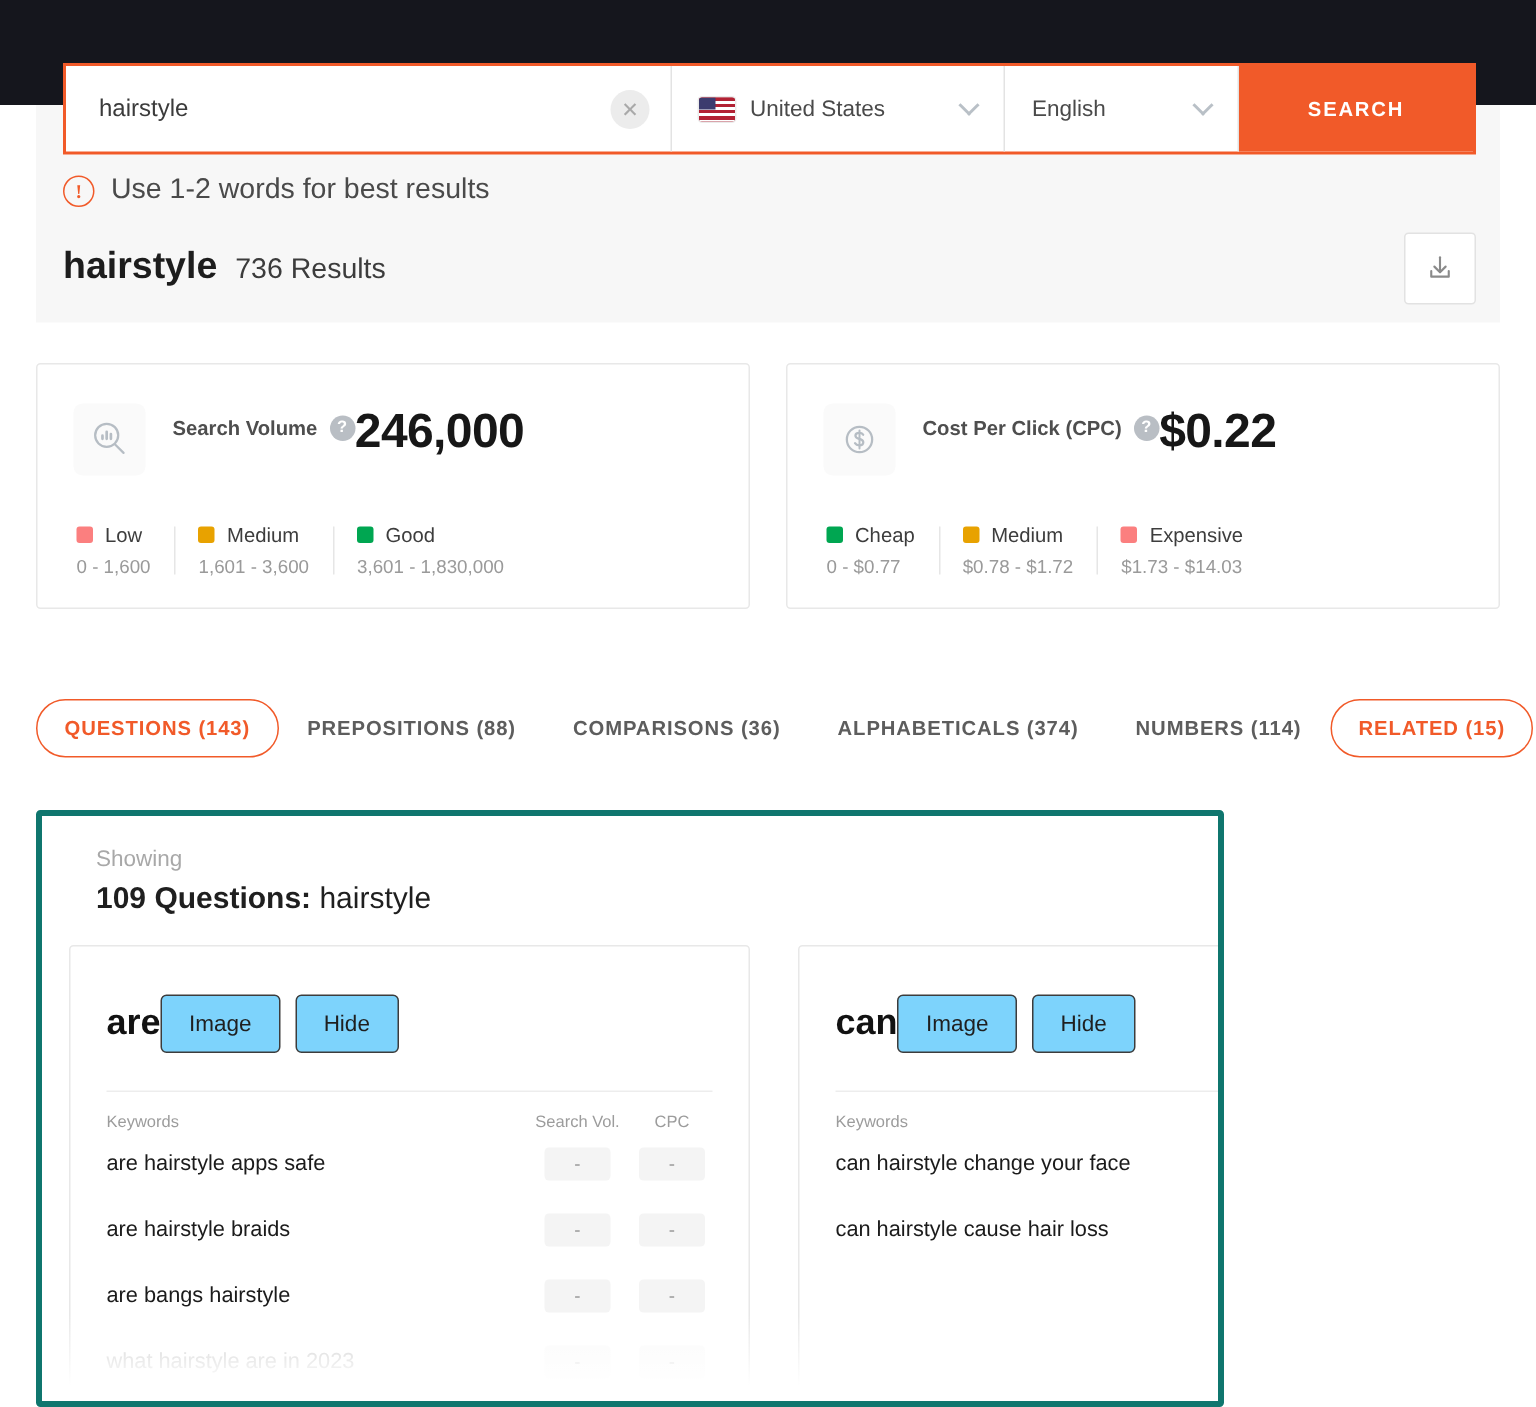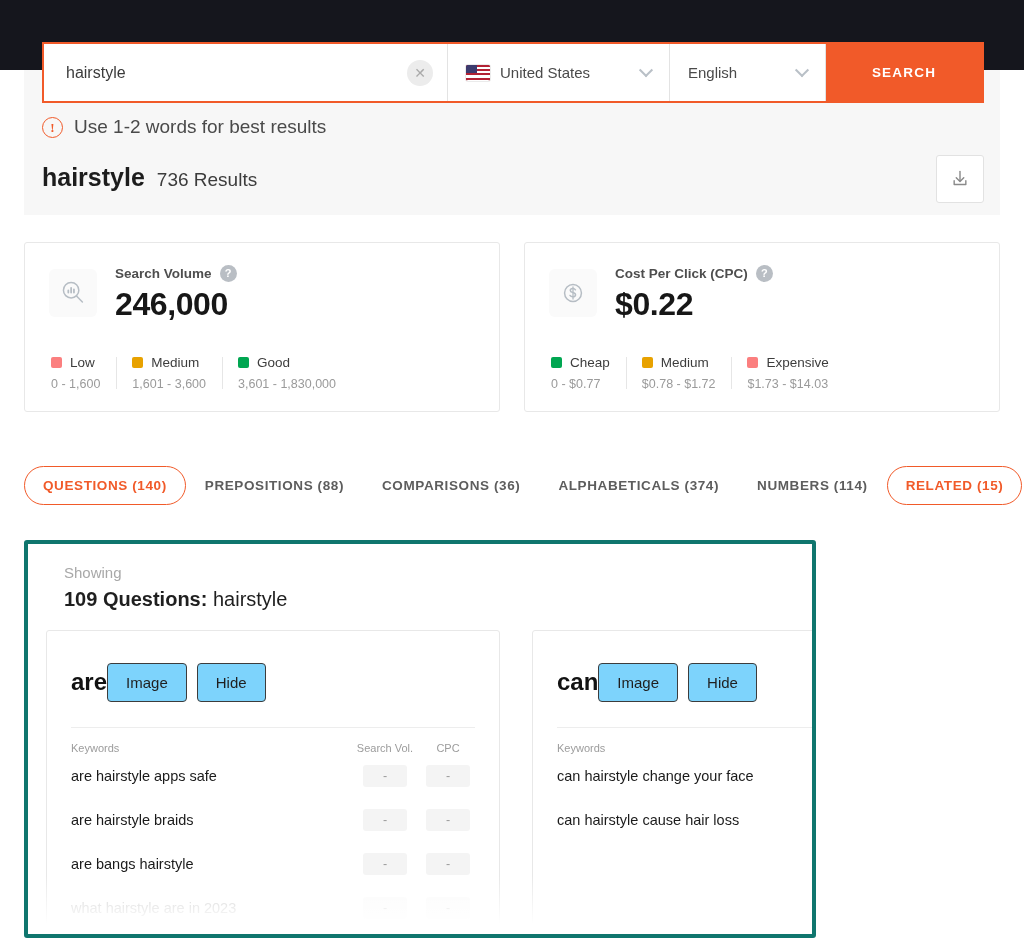--- a/index.html
+++ b/index.html
@@ -115,21 +115,21 @@
     flex:1; background:#ffffff; border:1px solid #e8e8e8; border-radius:3px;
     padding:22px 26px 20px 24px;
   }
   .metric-head { display:flex; align-items:flex-start; gap:18px; }
   .metric-icon {
     width:48px; height:48px; border-radius:6px; background:#fafafa;
     display:flex; align-items:center; justify-content:center; flex:0 0 auto;
     margin-top:4px;
   }
   .metric-icon svg { width:30px; height:30px; }
-  .metric-titlewrap { display:flex; flex-direction:column; }
+  .metric-titlewrap { display:flex; }
   .metric-title-row { display:flex; align-items:center; gap:8px; }
   .metric-title { font-size:13.5px; color:#4e4e4e; font-weight:600; }
   .help-icon {
     width:17px; height:17px; border-radius:50%; background:#b9bec4;
     color:#ffffff; font-size:11px; font-weight:bold; line-height:17px;
     text-align:center; cursor:pointer;
     font-family:"Liberation Sans", sans-serif;
   }
   .metric-value { font-size:32px; font-weight:bold; color:#171717; margin-top:4px; letter-spacing:-0.4px;}
   .legend { display:flex; margin-top:32px; }
@@ -344,21 +344,21 @@
             <span>Expensive</span>
           </div>
           <div class="legend-range">$1.73 - $14.03</div>
         </div>
       </div>
     </div>
 
   </div>
 
   <div class="tabs">
-    <button class="tab active">QUESTIONS (140)</button>
+    <button class="tab active">QUESTIONS (143)</button>
     <button class="tab">PREPOSITIONS (88)</button>
     <button class="tab">COMPARISONS (36)</button>
     <button class="tab">ALPHABETICALS (374)</button>
     <button class="tab">NUMBERS (114)</button>
     <button class="tab active">RELATED (15)</button>
   </div>
 
   <div class="results-panel">
     <div class="showing-label">Showing</div>
     <div class="showing-title">

